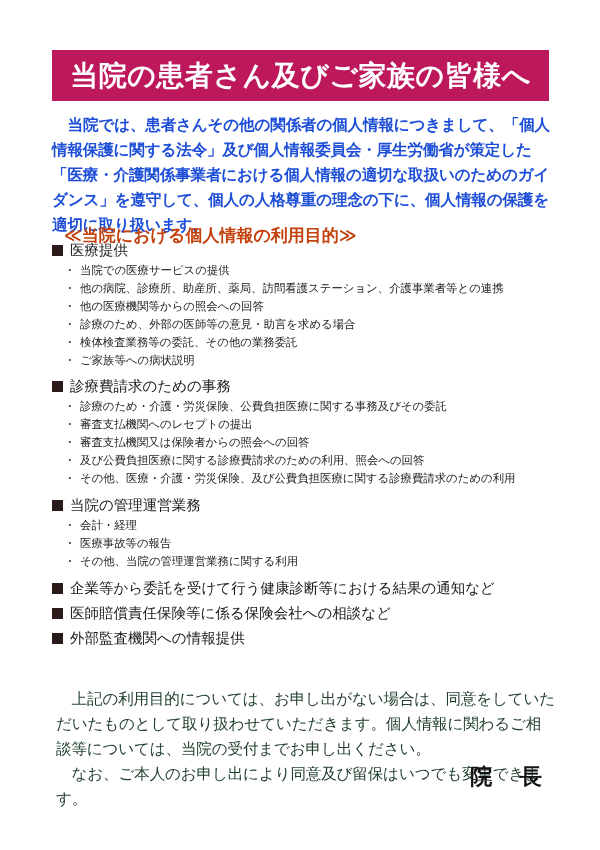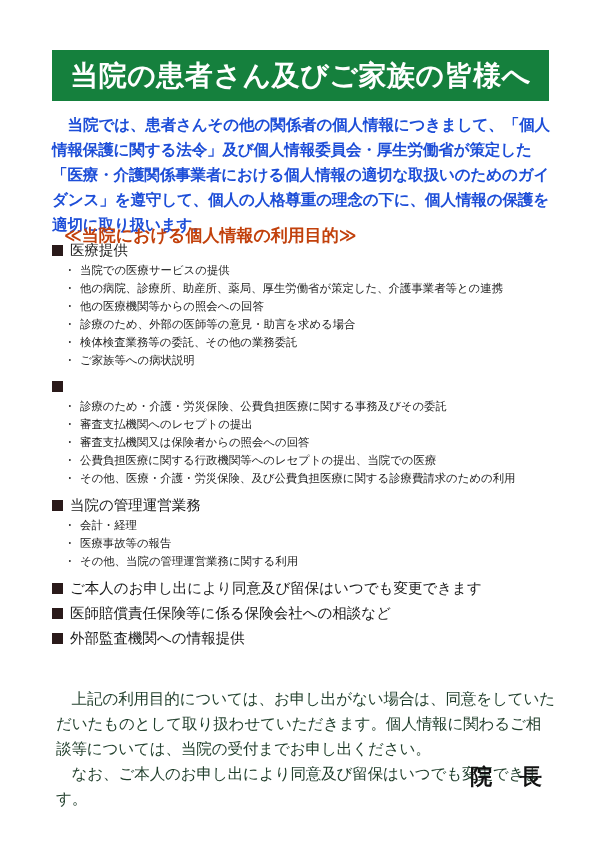--- a/index.html
+++ b/index.html
@@ -2,21 +2,21 @@
 <html><head>
   <meta charset="utf-8">
   <style>
     html, body { margin: 0; padding: 0; }
     body {
       width: 600px; height: 850px; background: #ffffff; position: relative; overflow: hidden;
       font-family: "DejaVu Sans", "Liberation Sans", sans-serif;
     }
     .banner {
       position: absolute; left: 52px; top: 50px; width: 497px; height: 51px;
-      background: #15803d; color: #ffffff;
+      background: #be185d; color: #ffffff;
       display: flex; align-items: center; justify-content: center;
       font-family: "DejaVu Serif", "Liberation Serif", serif;
       font-weight: bold; font-size: 28px; letter-spacing: 0.5px;
     }
     .intro {
       position: absolute; left: 52px; top: 113px; width: 500px;
       color: #1d4ed8; font-size: 15.6px; line-height: 25px; font-weight: bold;
       margin: 0; text-indent: 1em; letter-spacing: -0.2px;
     }
     .purpose-title {
@@ -61,57 +61,58 @@
 
 <p class="purpose-title">≪当院における個人情報の利用目的≫</p>
 
 <div class="section" style="top:239px">
   <p class="sec-head">
       <span class="sq"></span>
       <span>医療提供</span>
     </p>
   <ul class="items">
     <li><span class="dot">・</span><span>当院での医療サービスの提供</span></li>
-    <li><span class="dot">・</span><span>他の病院、診療所、助産所、薬局、厚生労働省が策定した、介護事業者等との連携</span></li>
+    <li><span class="dot">・</span><span>他の病院、診療所、助産所、薬局、訪問看護ステーション、介護事業者等との連携</span></li>
     <li><span class="dot">・</span><span>他の医療機関等からの照会への回答</span></li>
     <li><span class="dot">・</span><span>診療のため、外部の医師等の意見・助言を求める場合</span></li>
     <li><span class="dot">・</span><span>検体検査業務等の委託、その他の業務委託</span></li>
     <li><span class="dot">・</span><span>ご家族等への病状説明</span></li>
   </ul>
 </div>
 
 <div class="section" style="top:375px">
   <p class="sec-head">
       <span class="sq"></span>
+      <span>診療費請求のための事務</span>
     </p>
   <ul class="items">
     <li><span class="dot">・</span><span>診療のため・介護・労災保険、公費負担医療に関する事務及びその委託</span></li>
     <li><span class="dot">・</span><span>審査支払機関へのレセプトの提出</span></li>
     <li><span class="dot">・</span><span>審査支払機関又は保険者からの照会への回答</span></li>
-    <li><span class="dot">・</span><span>公費負担医療に関する行政機関等へのレセプトの提出、当院での医療</span></li>
+    <li><span class="dot">・</span><span>及び公費負担医療に関する診療費請求のための利用、照会への回答</span></li>
     <li><span class="dot">・</span><span>その他、医療・介護・労災保険、及び公費負担医療に関する診療費請求のための利用</span></li>
   </ul>
 </div>
 
 <div class="section" style="top:494px">
   <p class="sec-head">
       <span class="sq"></span>
       <span>当院の管理運営業務</span>
     </p>
   <ul class="items">
     <li><span class="dot">・</span><span>会計・経理</span></li>
     <li><span class="dot">・</span><span>医療事故等の報告</span></li>
     <li><span class="dot">・</span><span>その他、当院の管理運営業務に関する利用</span></li>
   </ul>
 </div>
 
 <div class="section" style="top:577px">
   <p class="sec-head">
       <span class="sq"></span>
-      <span>ご本人のお申し出により同意及び留保はいつでも変更できます</span>
+      <span>企業等から委託を受けて行う健康診断等における結果の通知など</span>
     </p>
 </div>
 
 <div class="section" style="top:602px">
   <p class="sec-head">
       <span class="sq"></span>
       <span>医師賠償責任保険等に係る保険会社への相談など</span>
     </p>
 </div>
 

